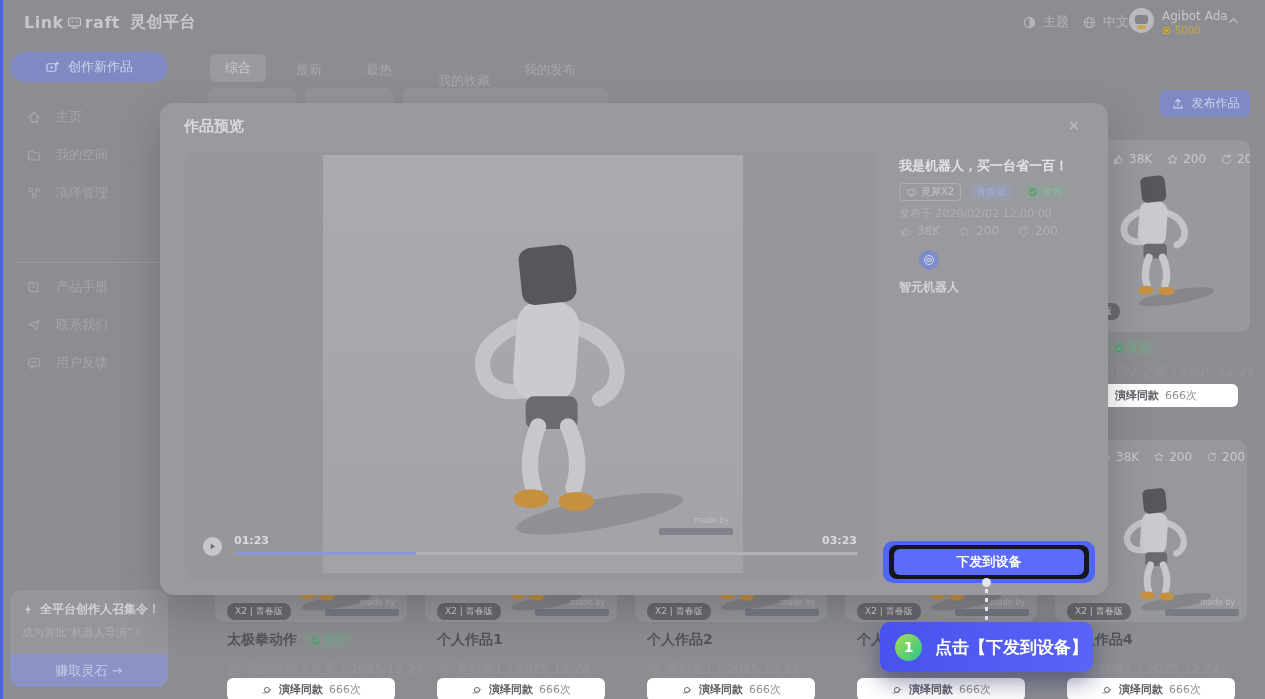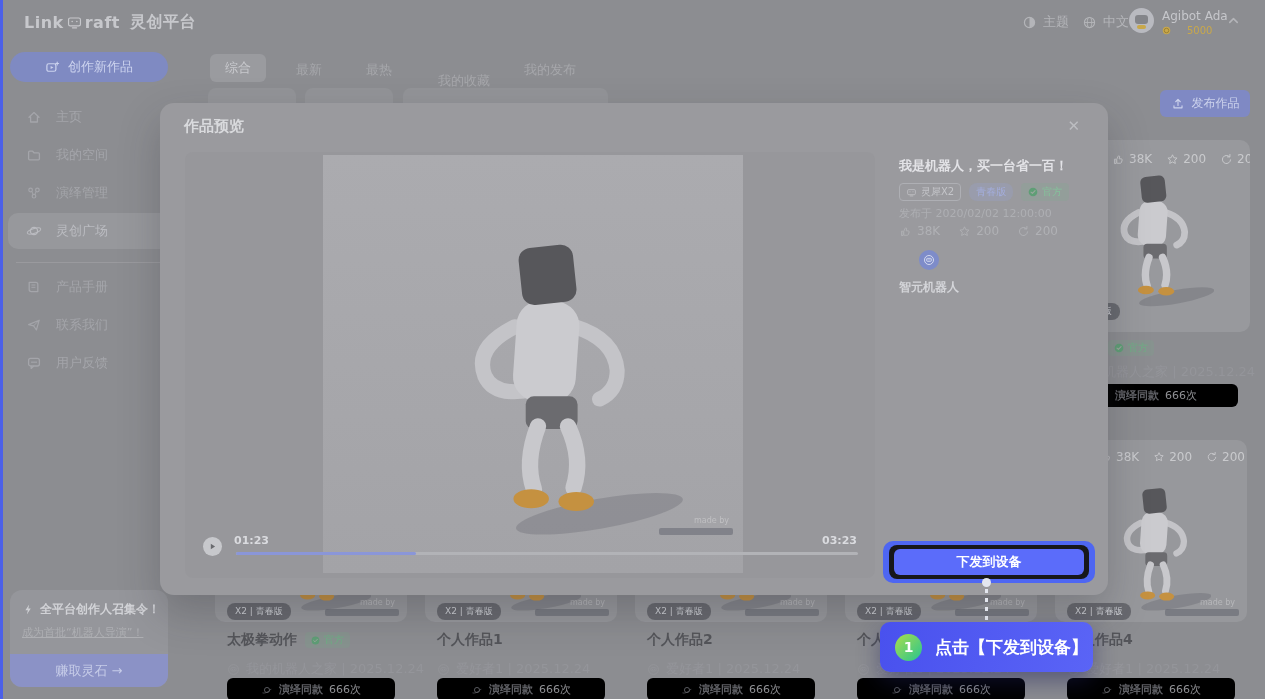--- a/index.html
+++ b/index.html
@@ -12,39 +12,39 @@
   .logo{left:24px;top:12px;display:flex;align-items:center;gap:2px;color:#c7c8cc;font-size:16px;font-weight:bold;letter-spacing:.5px;}
   .logo .cn{margin-left:8px;font-weight:bold;}
   .tb-item{display:flex;align-items:center;gap:6px;color:#b4b5b9;font-size:13px;}
   .nav-item{left:8px;width:168px;height:36px;display:flex;align-items:center;gap:14px;padding-left:18px;box-sizing:border-box;border-radius:10px;color:#a4a5aa;}
   .nav-item.active{background:rgba(255,255,255,.10);color:#babbc0;}
   .nav-item .lbl{font-size:13px;}
   .create-btn{left:10px;top:52px;width:158px;height:30px;border-radius:16px;background:#7f8ac2;display:flex;align-items:center;justify-content:center;gap:8px;color:#ccd3ee;font-size:13px;}
   .divider{left:16px;width:150px;height:1px;background:rgba(255,255,255,.12);}
   .promo{left:10px;top:590px;width:158px;height:97px;border-radius:12px;background:#95969b;overflow:hidden;}
   .promo .t{display:flex;align-items:center;gap:5px;margin:11px 0 0 12px;color:#d2d3d7;font-size:12px;font-weight:bold;}
-  .promo .s{margin:7px 0 0 12px;color:#aeafb3;font-size:11px;text-decoration:underline;}
+  .promo .s{margin:7px 0 0 12px;color:#aeafb3;font-size:11px;}
   .promo .cta{position:absolute;left:0;right:0;bottom:0;height:33px;background:#8b92c6;display:flex;align-items:center;justify-content:center;color:#c6cce8;font-size:13px;}
   
   .tab{color:#a6a7ab;font-size:13px;}
   .tab-box{left:210px;top:54px;width:56px;height:28px;border-radius:6px;background:#9a9b9f;display:flex;align-items:center;justify-content:center;color:#c8c9cd;font-size:13px;}
   .filter-stub{top:88px;height:18px;background:#939498;border-radius:8px 8px 0 0;}
   .publish-btn{left:1160px;top:90px;width:90px;height:27px;border-radius:6px;background:#7f89c4;display:flex;align-items:center;justify-content:center;gap:7px;color:#ccd2ec;font-size:12px;}
   
   .card{background:transparent;}
   .card .img{position:absolute;left:0;right:0;top:0;background:#97989c;border-radius:10px;overflow:hidden;}
   .stats{position:absolute;display:flex;gap:14px;color:#c9cacd;font-size:12px;align-items:center;}
   .stats .g{display:flex;align-items:center;gap:4px;}
   .xpill{position:absolute;background:rgba(66,67,74,.55);color:#ced0d5;font-size:9px;border-radius:8px;padding:2px 8px;white-space:nowrap;}
   .wm1{position:absolute;color:rgba(255,255,255,.30);font-size:8px;}
   .wm2{position:absolute;width:74px;height:7px;background:rgba(66,68,82,.35);border-radius:2px;}
   .c-title{position:absolute;color:#54555a;font-size:14px;font-weight:bold;display:flex;align-items:center;gap:8px;white-space:nowrap;}
   .off-badge{display:inline-flex;align-items:center;gap:4px;background:rgba(120,170,135,.22);color:#6fae85;font-size:10px;border-radius:4px;padding:1px 6px;font-weight:normal;}
   .c-author{position:absolute;display:flex;align-items:center;gap:6px;color:#94959a;font-size:13px;white-space:nowrap;}
-  .replay{position:absolute;left:12px;right:12px;height:23px;border-radius:6px;background:#000000;display:flex;align-items:center;justify-content:center;gap:6px;color:#5f6065;font-size:11px;font-weight:bold;}
+  .replay{position:absolute;left:12px;right:12px;height:23px;border-radius:6px;background:#ffffff;display:flex;align-items:center;justify-content:center;gap:6px;color:#5f6065;font-size:11px;font-weight:bold;}
   .replay .cnt{color:#8f9094;font-weight:normal;}
   
   .modal{left:160px;top:103px;width:948px;height:492px;background:#9a9a9e;border-radius:14px;box-shadow:0 18px 40px rgba(40,40,48,.25);}
   .m-title{position:absolute;left:24px;top:14px;color:#d9dadd;font-size:15px;font-weight:bold;}
   .m-close{position:absolute;right:28px;top:14px;color:#bcbdc1;font-size:15px;}
   .player{position:absolute;left:25px;top:49px;width:690px;height:426px;background:#97979b;border-radius:8px;overflow:hidden;}
   .video{position:absolute;left:138px;top:3px;width:420px;height:418px;background:linear-gradient(#ababaf,#a3a3a7);}
   .play-btn{position:absolute;left:18px;top:385px;width:19px;height:19px;border-radius:50%;background:#c7c8cc;display:flex;align-items:center;justify-content:center;}
   .ptime{position:absolute;color:#dadbdf;font-size:11px;font-weight:bold;}
   .track{position:absolute;left:51px;top:400px;width:622px;height:3px;border-radius:2px;background:#b2b3b7;}
@@ -198,21 +198,21 @@
         <use href="#i-globe"></use>
       </svg>
     <span>中文</span>
   </div>
   <div class="abs" style="left:1129px;top:8px;width:25px;height:25px;border-radius:50%;background:#b9bac0;overflow:hidden;">
     <div style="position:absolute;left:6px;top:7px;width:13px;height:9px;border-radius:3px;background:#84858a;"></div>
     <div style="position:absolute;left:8px;top:17px;width:9px;height:4px;border-radius:2px;background:#c9a84a;"></div>
   </div>
   <div class="abs" style="left:1162px;top:9px;">
     <div style="color:#c6c7cb;font-size:12px;">Agibot Ada</div>
-    <div style="display:flex;align-items:center;gap:16px;margin-top:2px;">
+    <div style="display:flex;align-items:center;gap:4px;margin-top:2px;">
       <svg class="ic" width="9" height="9" viewBox="0 0 12 12">
           <use href="#i-coin"></use>
         </svg>
       <span style="color:#c9a84a;font-size:10px;">5000</span>
     </div>
   </div>
   <div class="abs" style="left:1226px;top:13px;color:#b4b5b9;">
     <svg width="15" height="15" viewBox="0 0 16 16">
         <use href="#i-chevup"></use>
       </svg>
@@ -235,26 +235,20 @@
     <svg width="16" height="16" viewBox="0 0 16 16">
         <use href="#i-folder"></use>
       </svg>
     <span class="lbl">我的空间</span>
     </div>
   <div class="abs nav-item" style="top:175px;">
     <svg width="16" height="16" viewBox="0 0 16 16">
         <use href="#i-nodes"></use>
       </svg>
     <span class="lbl">演绎管理</span>
-    </div>
-  <div class="abs nav-item active" style="top:213px;">
-    <svg width="16" height="16" viewBox="0 0 16 16">
-        <use href="#i-planet"></use>
-      </svg>
-    <span class="lbl">灵创广场</span>
     </div>
   <div class="abs divider" style="top:262px;"></div>
   <div class="abs nav-item" style="top:269px;">
     <svg width="16" height="16" viewBox="0 0 16 16">
         <use href="#i-book"></use>
       </svg>
     <span class="lbl">产品手册</span>
     </div>
   <div class="abs nav-item" style="top:307px;">
     <svg width="16" height="16" viewBox="0 0 16 16">

